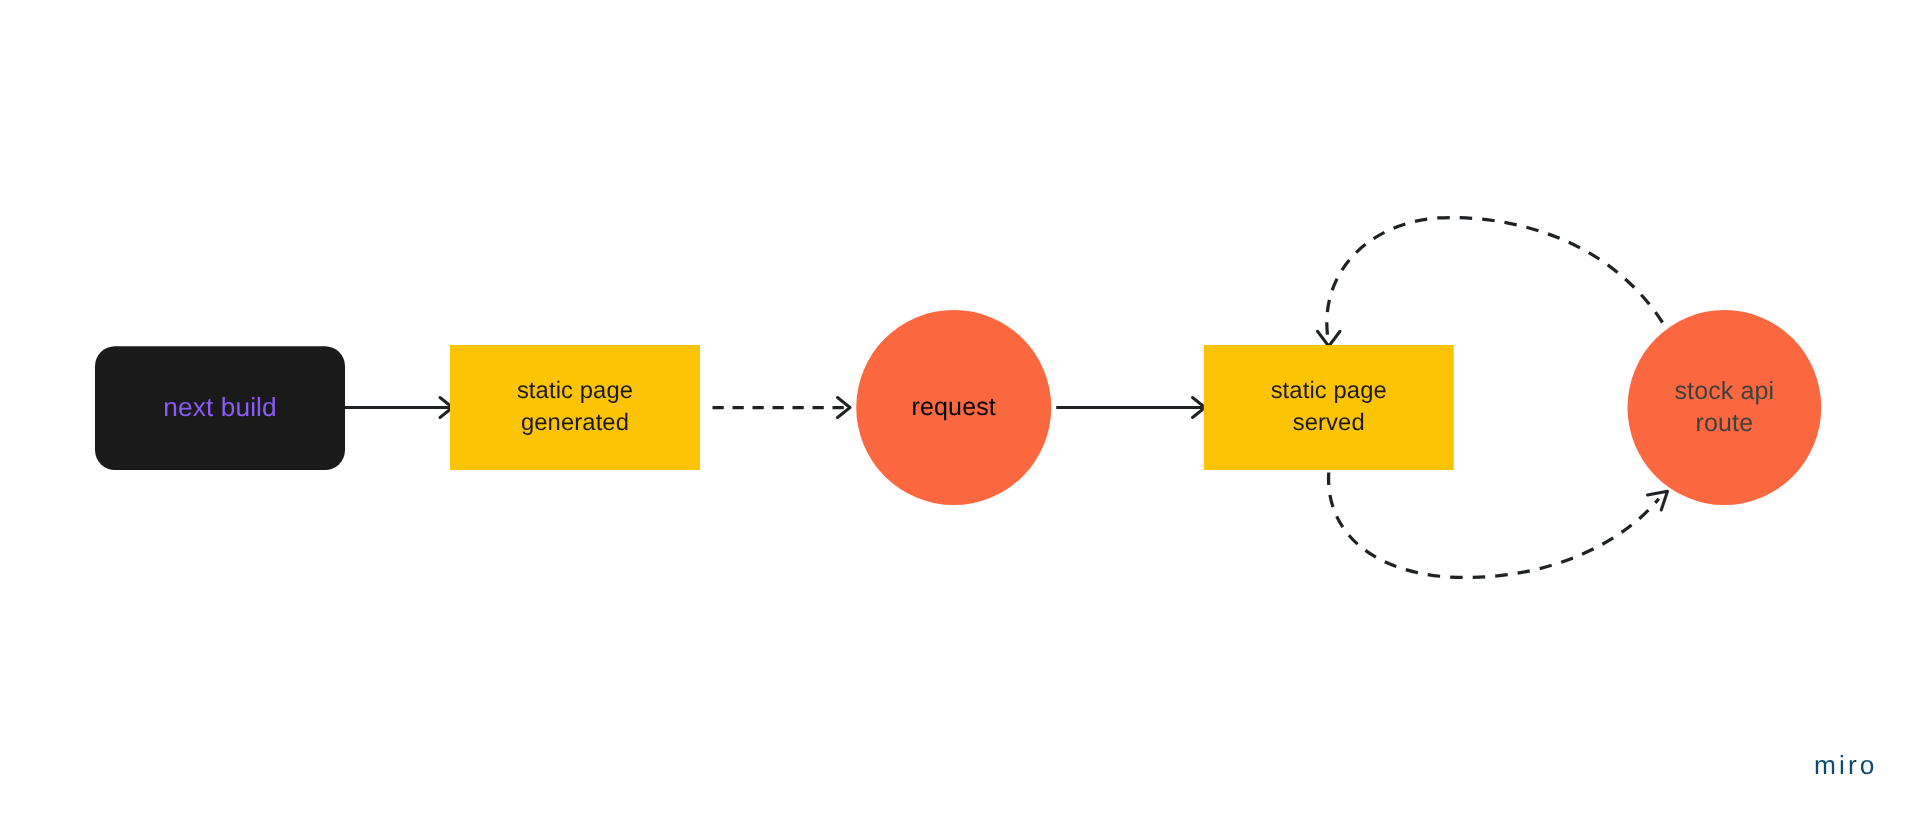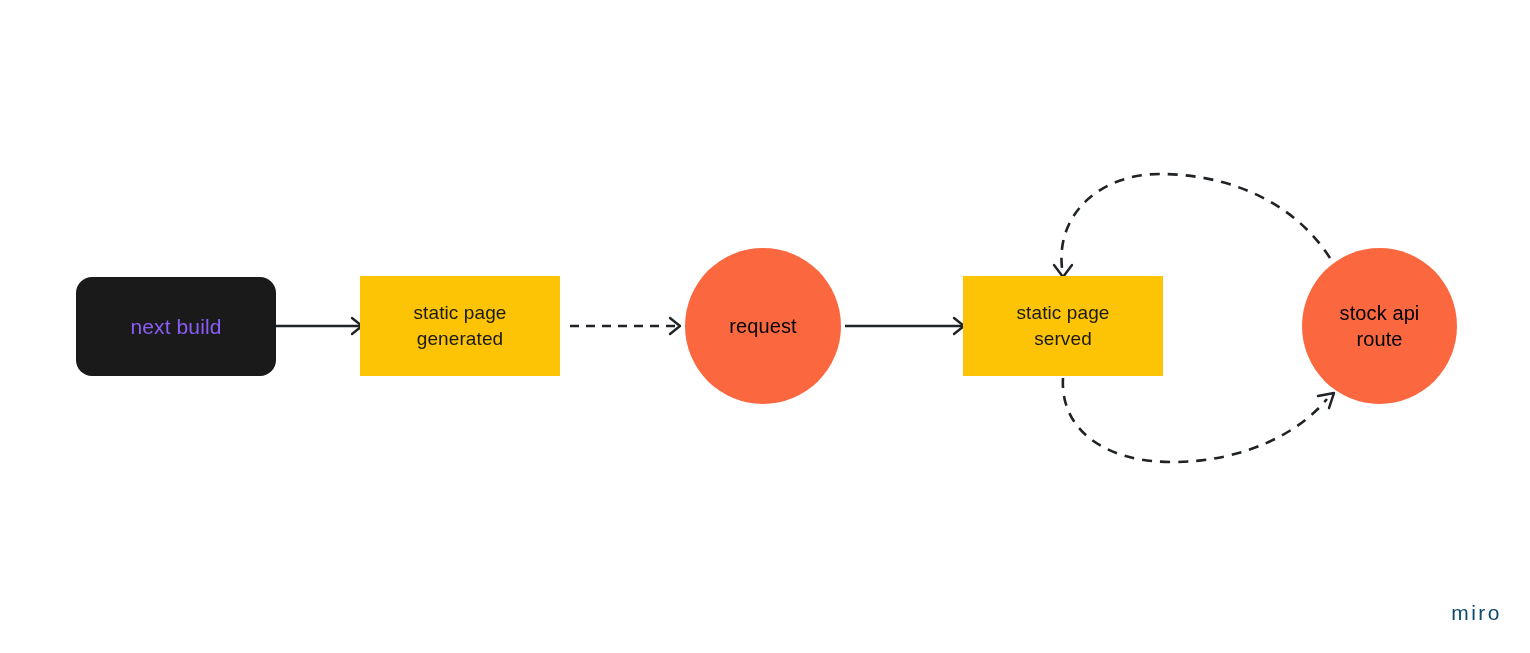--- a/index.html
+++ b/index.html
@@ -87,21 +87,21 @@
     font-size: 20px;
     text-align: right;
   }
   #node-stock-api-route {
     left: 1302px;
     top: 248px;
     width: 155px;
     height: 156px;
     background: #fb6840;
     border-radius: 50%;
-    color: #000000;
+    color: #404040;
     font-size: 20px;
     justify-content: center;
   }
 
   
   #watermark {
     position: absolute;
     right: 28px;
     bottom: 28px;
     font-size: 21px;

